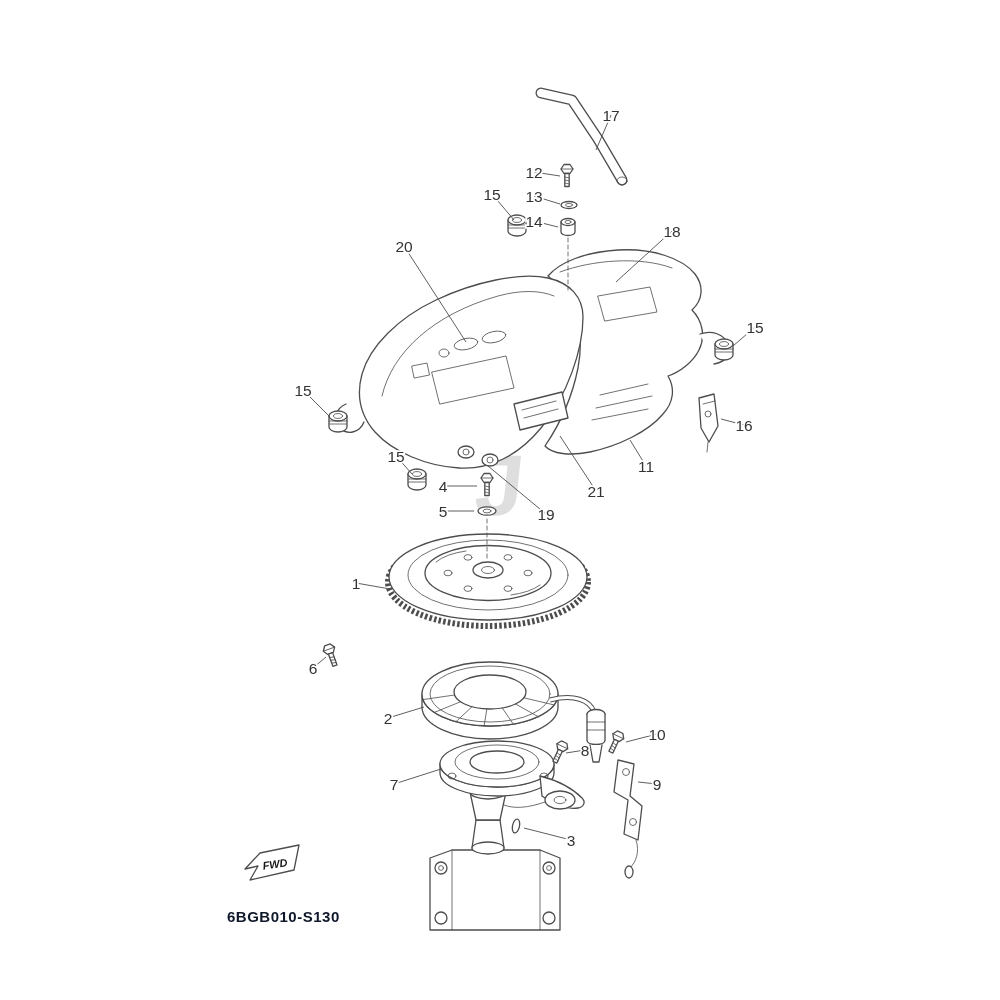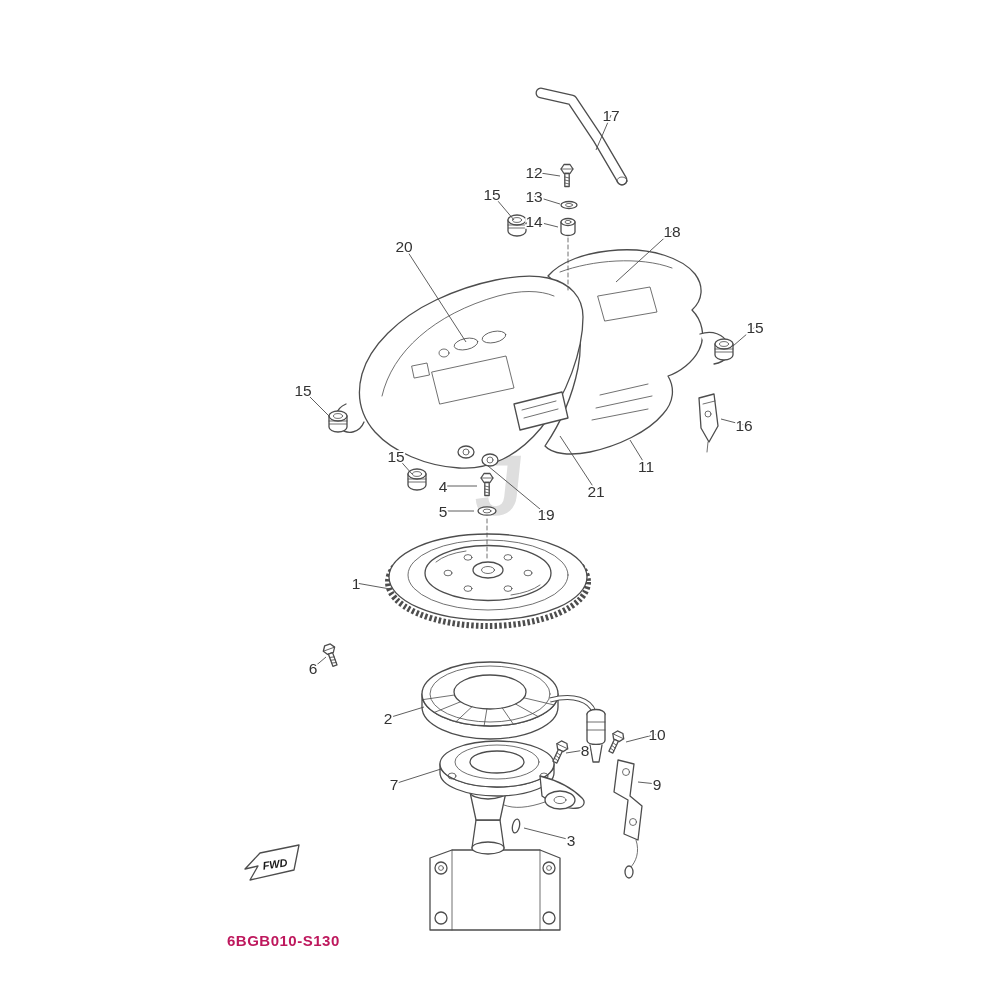--- a/index.html
+++ b/index.html
@@ -28,23 +28,23 @@
     font-family:"Liberation Sans",sans-serif;font-size:15.5px;
     fill:var(--callout);stroke:#fff;stroke-width:3.5px;paint-order:stroke;
     text-anchor:middle;dominant-baseline:central;
   }
   line.leader{stroke:var(--line);stroke-width:0.9}
   text.fwd{
     font-family:"Liberation Sans",sans-serif;font-size:11px;font-weight:bold;font-style:italic;
     fill:#1a1a1a;text-anchor:middle;dominant-baseline:central;
   }
   .diagram-code{
-    position:absolute;left:227px;top:932px;z-index:3;
+    position:absolute;left:227px;top:908px;z-index:3;
     font-family:"Liberation Sans",sans-serif;font-size:15px;font-weight:600;
-    color:#be185d;letter-spacing:.5px;
+    color:#0f172a;letter-spacing:.5px;
   }
 </style>
 </head>
 <body style="background: rgb(255, 255, 255);">
 
 <div class="canvas">
 
   <div class="watermark">
     <span class="wm-logo">J</span>
   </div>

